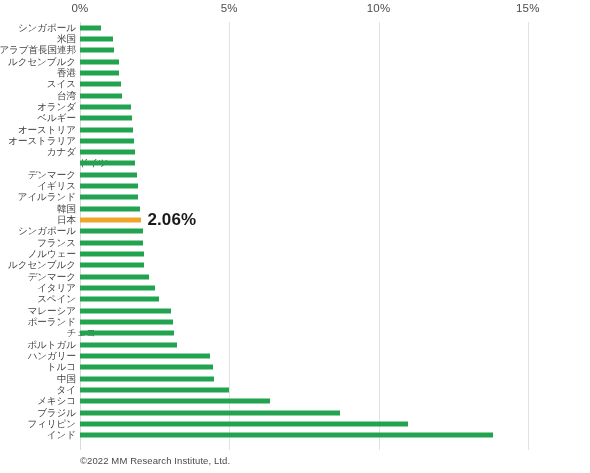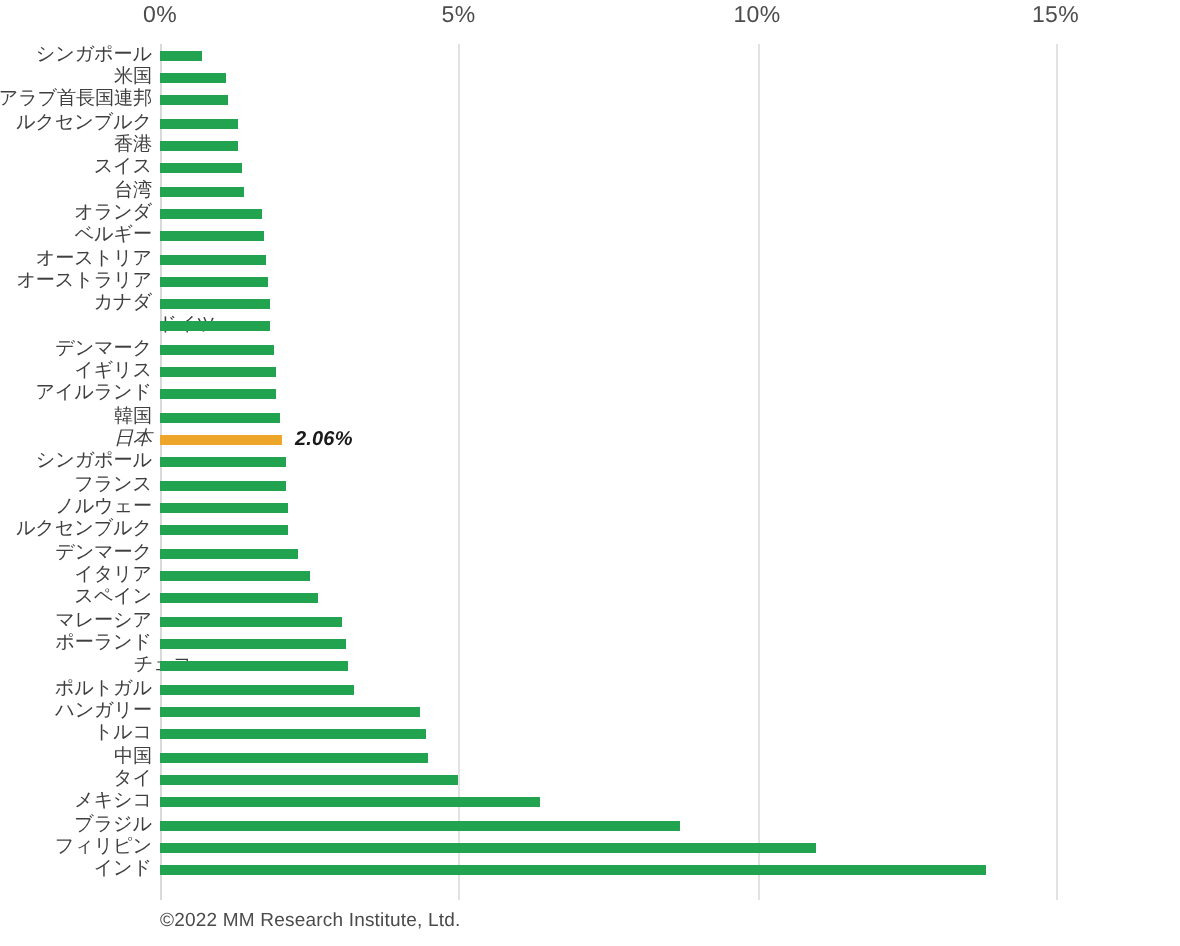--- a/index.html
+++ b/index.html
@@ -83,21 +83,21 @@
     top: 50%;
     transform: translateY(-50%);
     height: 5px;
     background: #22A350;
   }
   .bar.highlight { background: #EFA52A; }
   .bar-value {
     position: absolute;
     top: 50%;
     transform: translateY(-50%);
-    font-size: 10px;
+    font-size: 17px;
     font-weight: bold;
     color: #1a1a1a;
     white-space: nowrap;
     letter-spacing: 0.1px;
   }
 
   
   .footer {
     position: absolute;
     left: 80px;
@@ -190,21 +190,21 @@
         <div class="bar" style="width: 57.6105px;"></div>
       </div>
       <div class="row" style="top: 169.8px;">
         <div class="row-label">アイルランド</div>
         <div class="bar" style="width: 58.2075px;"></div>
       </div>
       <div class="row" style="top: 181.12px; font-family: Liberation Serif, serif;">
         <div class="row-label">韓国</div>
         <div class="bar" style="width: 59.7px;"></div>
       </div>
-      <div class="row" style="top: 192.44px; font-style: italic;">
+      <div class="row" style="top: 192.44px;">
         <div class="row-label">日本</div>
         <div class="bar highlight" style="width: 61.491px;"></div>
         <div class="bar-value" style="left: 147.491px;">2.06%</div>
       </div>
       <div class="row" style="top: 203.76px;">
         <div class="row-label">シンガポール</div>
         <div class="bar" style="width: 62.685px;"></div>
       </div>
       <div class="row" style="top: 215.08px;">
         <div class="row-label">フランス</div>

